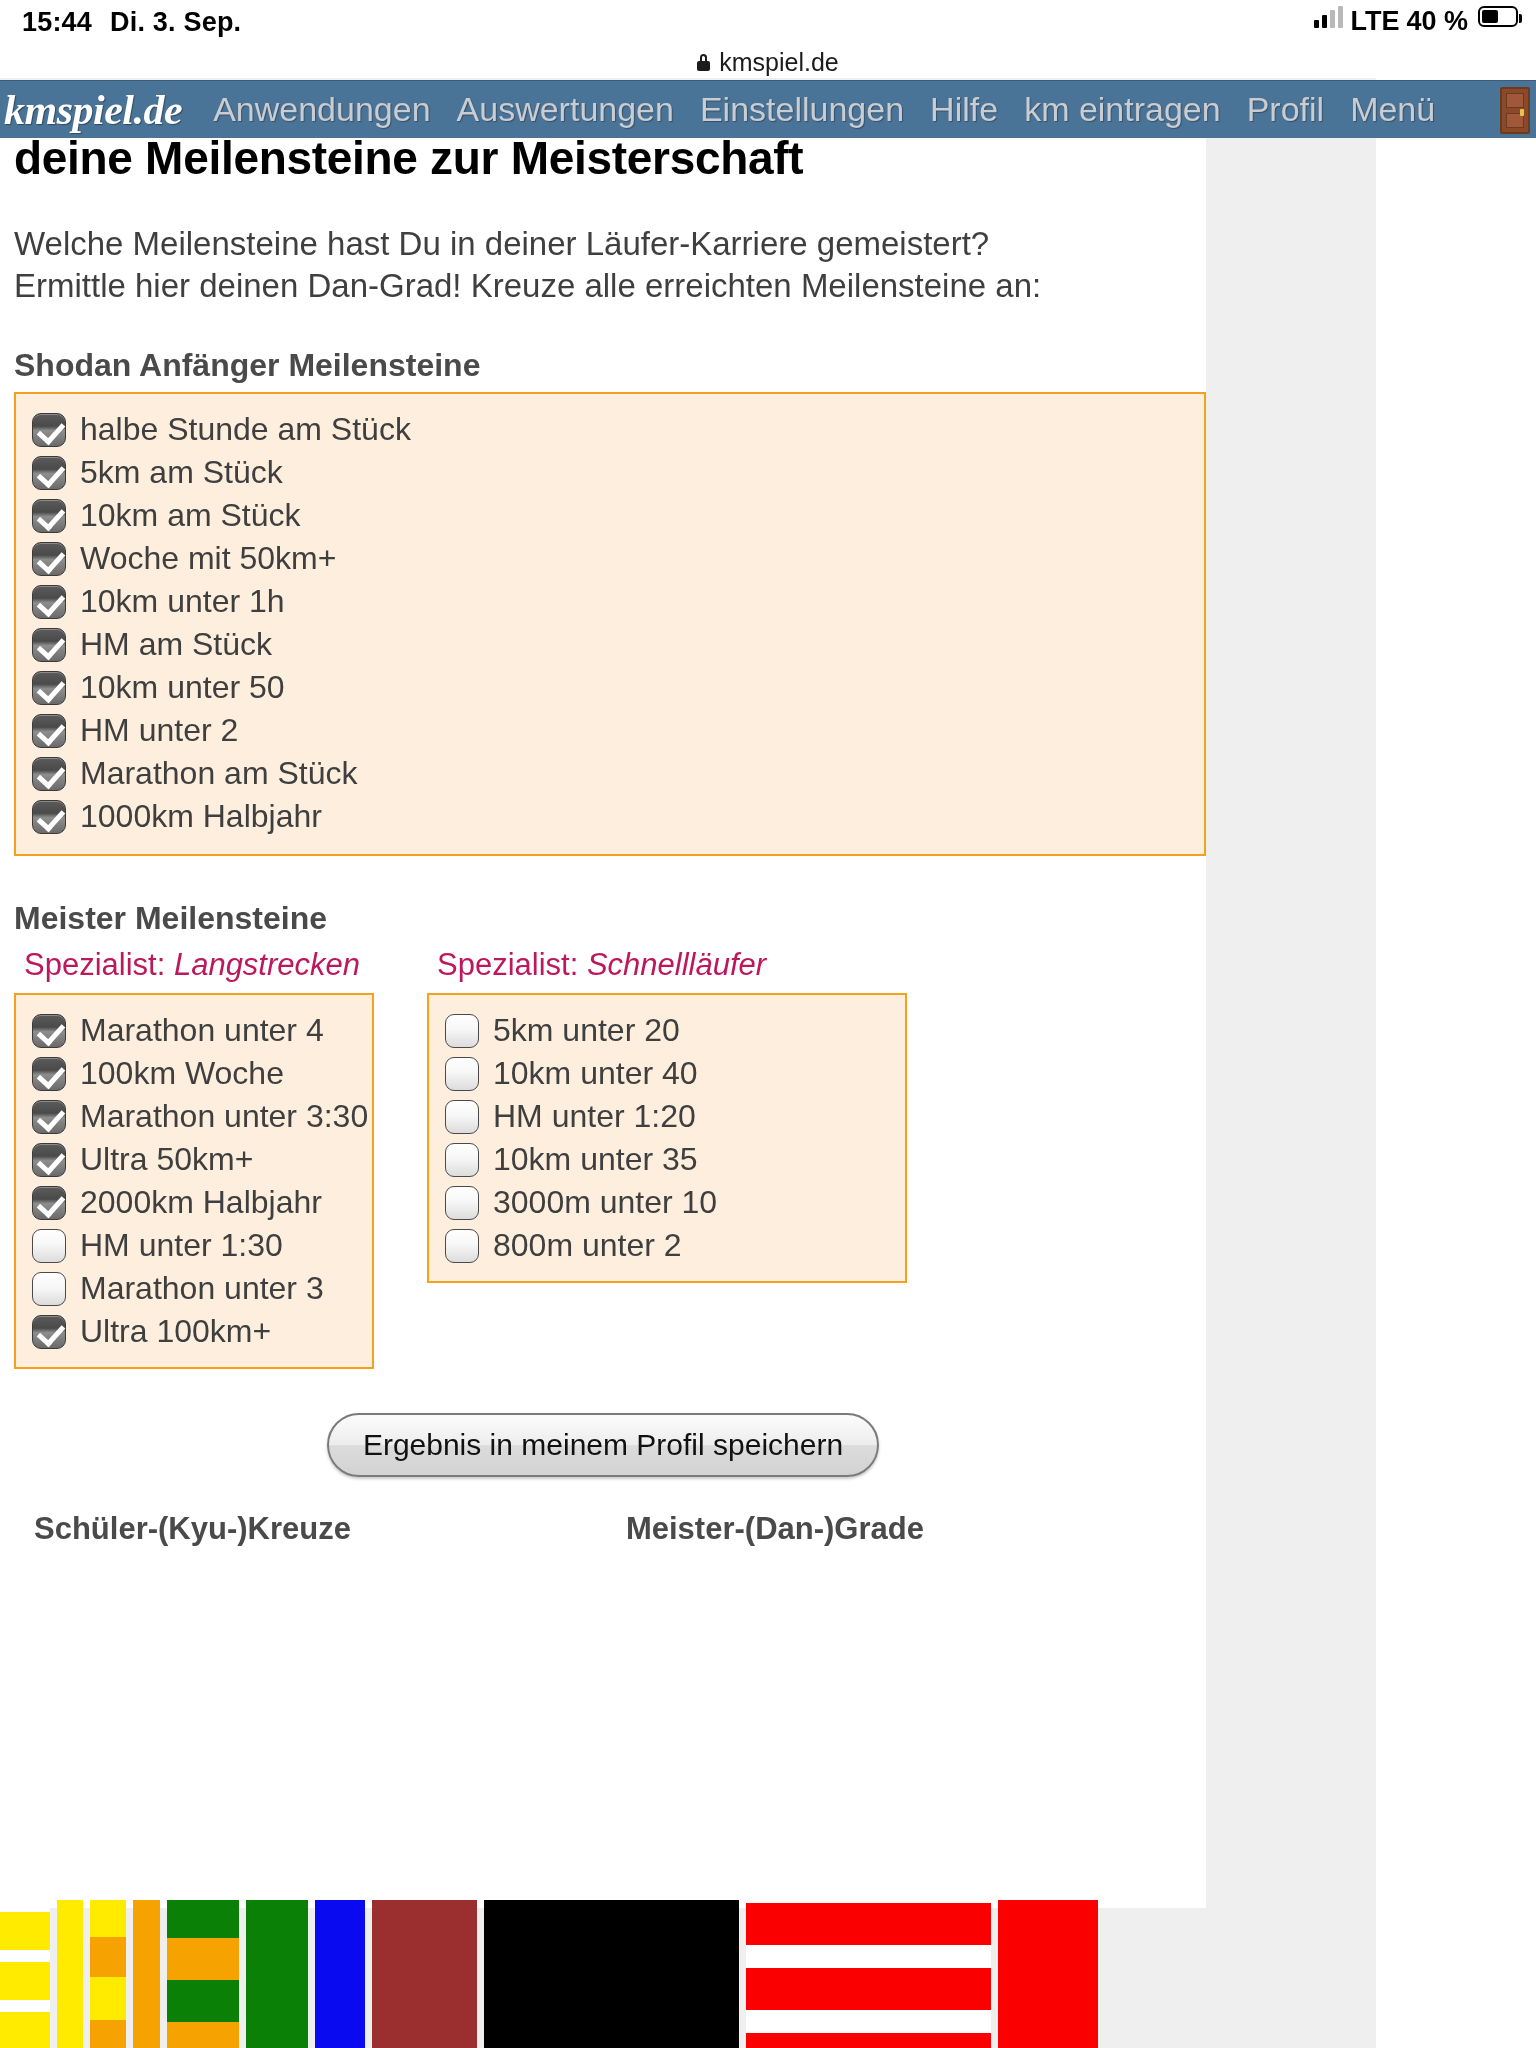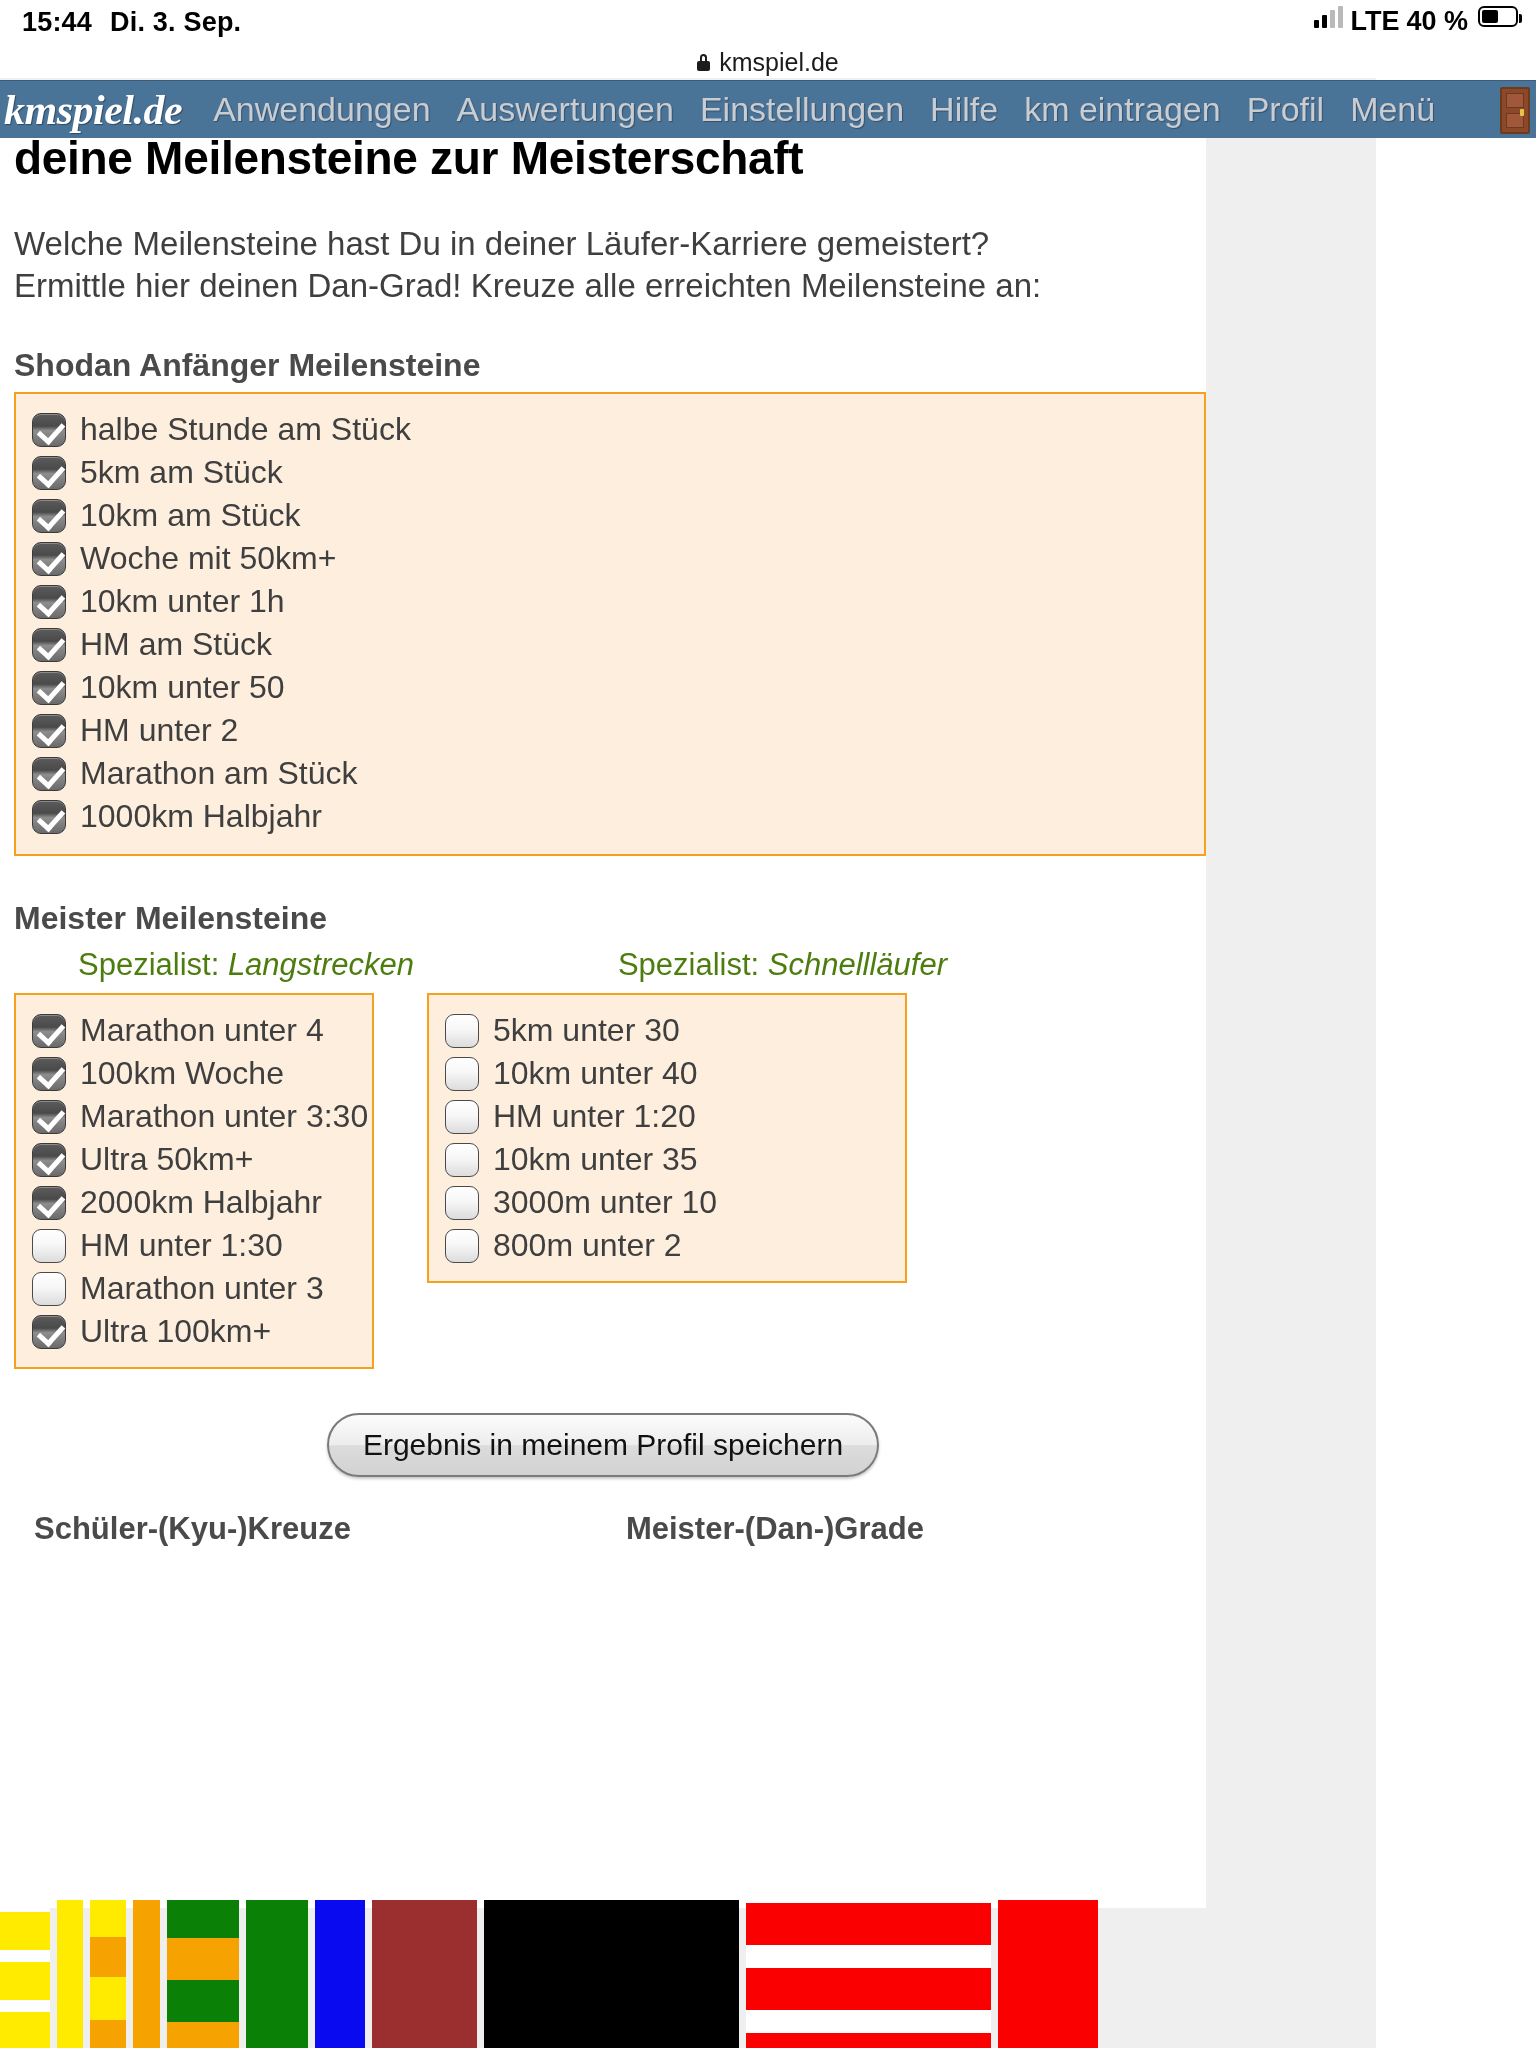--- a/index.html
+++ b/index.html
@@ -131,21 +131,21 @@
     background:linear-gradient(180deg,#ffffff 0%,#f7f7f7 45%,#dcdcdc 100%);
     border-color:#4a4a4a;
     box-shadow: inset 0 1px 0 rgba(255,255,255,.9);
   }
 
   h2.meister { margin-top:44px; }
   .spec-row { display:flex; margin-top:10px; }
   .spec-col { }
   .spec-col.c1 { width:400px; }
   .spec-col.c2 { width:520px; margin-left:13px; }
-  .spec-head { font-size:31px; color:#4d7c0f; white-space:nowrap; padding-left:10px;text-align:right; }
+  .spec-head { font-size:31px; color:#be185d; white-space:nowrap; padding-left:10px; }
   .spec-head i { font-style:italic; }
   .spec-col .panel-box { margin-top:10px; padding:14px 16px; }
   .spec-col.c1 .panel-box { width:360px; }
   .spec-col.c2 .panel-box { width:480px; }
 
   .btn-wrap { display:flex; justify-content:center; margin-top:44px; }
   .save-btn {
     font-family:"Liberation Sans", sans-serif;
     font-size:30px; color:#111; padding:13px 34px;
     background:linear-gradient(180deg,#fcfcfc 0%,#ededed 50%,#dcdcdc 51%,#d2d2d2 100%);
@@ -312,21 +312,21 @@
             </div>
           </div>
       </div>
       <div class="spec-col c2">
         <div class="spec-head">
           <span>Spezialist: </span><i>Schnellläufer</i>
         </div>
         <div class="panel-box" id="schnell-box">
             <div class="cb-row">
               <span class="cb unchecked"></span>
-              <span class="label">5km unter 30</span>
+              <span class="label">5km unter 20</span>
             </div>
             <div class="cb-row">
               <span class="cb unchecked"></span>
               <span class="label">10km unter 40</span>
             </div>
             <div class="cb-row">
               <span class="cb unchecked"></span>
               <span class="label">HM unter 1:20</span>
             </div>
             <div class="cb-row">

